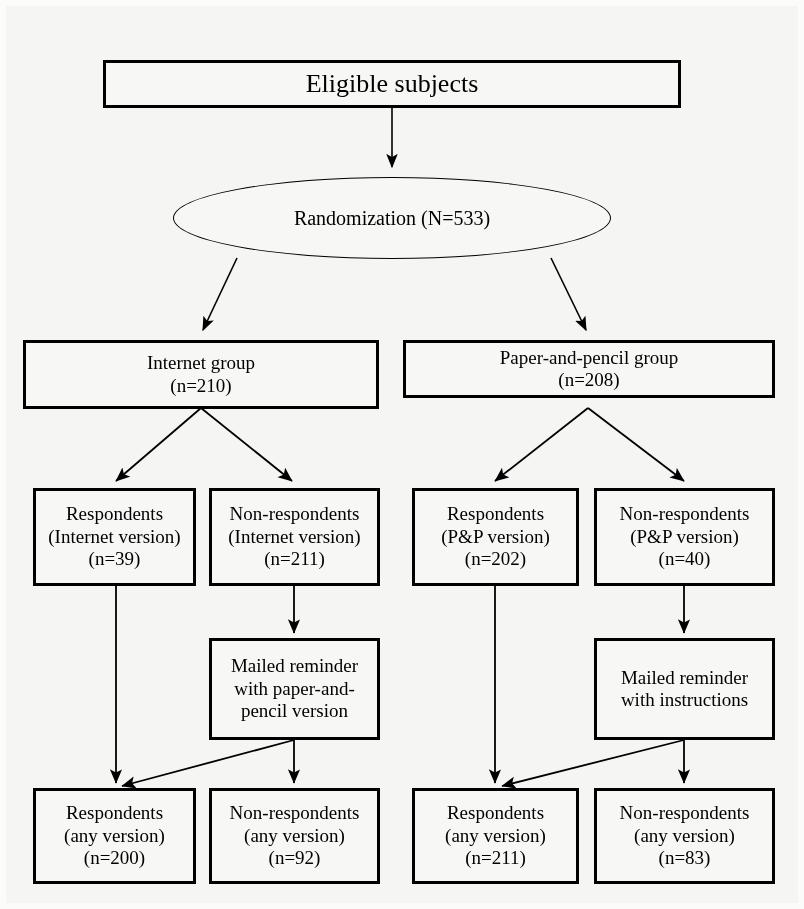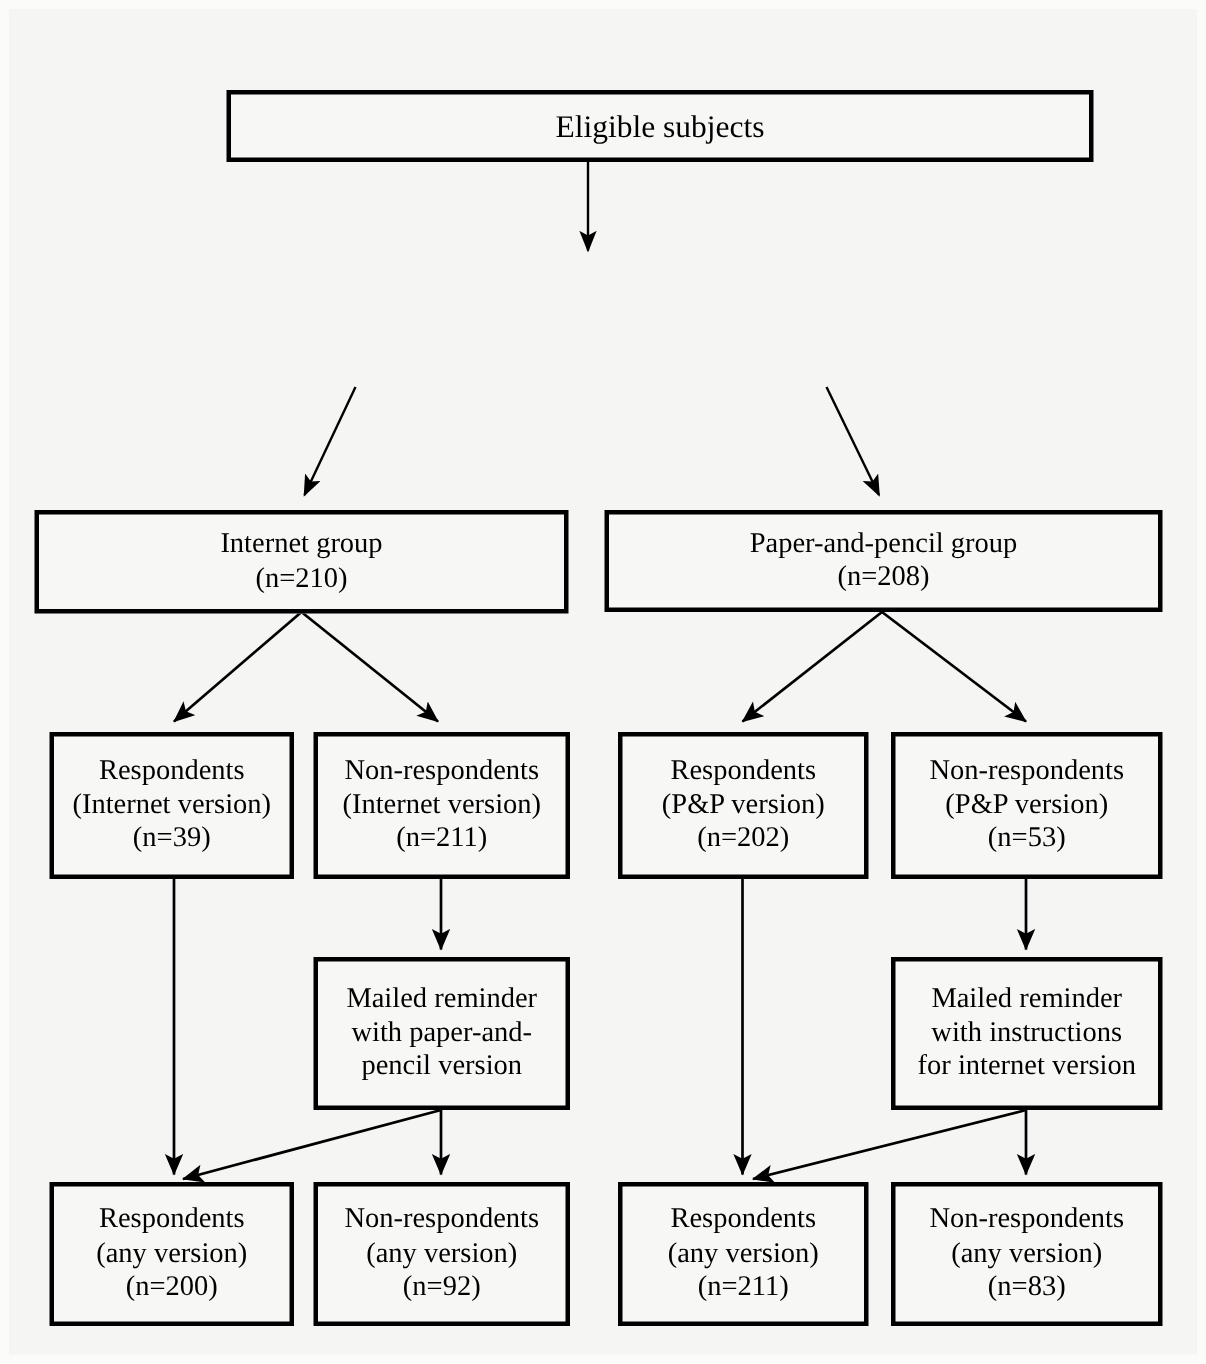--- a/index.html
+++ b/index.html
@@ -57,21 +57,21 @@
     box-sizing: border-box;
     background: #f7f7f6;
     border: 1.6px solid #000000;
     border-radius: 50%;
     display: flex;
     align-items: center;
     justify-content: center;
     text-align: center;
     color: #000000;
   }
-  .fs-top    { font-size: 21px; margin-left: 48px; }
+  .fs-top    { font-size: 26px; }
   .fs-ell    { font-size: 20px; }
   .fs-group  { font-size: 19px; }
   .fs-box    { font-size: 19px; }
 </style>
 </head>
 <body>
 
 <div id="canvas">
 
   <div id="frame-edge"></div>
@@ -112,27 +112,30 @@
 
     <line x1="684" y1="740" x2="502" y2="786" stroke="#000000" stroke-width="1.8" marker-end="url(#arrowhead)"></line>
 
     <line x1="684" y1="740" x2="684" y2="783" stroke="#000000" stroke-width="1.8" marker-end="url(#arrowhead)"></line>
   </svg>
 
   <div class="node fs-top" style="left:103px; top:60px; width:578px; height:48px;">
     <span class="line">Eligible subjects</span>
   </div>
 
+  <div class="ellipse-node fs-ell" style="left:173px; top:177px; width:438px; height:82px;">
+    <span class="line">Randomization (N=533)</span>
+  </div>
 
   <div class="node fs-group" style="left:23px; top:340px; width:356px; height:69px;">
     <span class="line">Internet group</span>
     <span class="line">(n=210)</span>
   </div>
 
-  <div class="node fs-group" style="left:403px; top:340px; width:372px; height:68px;">
+  <div class="node fs-group" style="left:403px; top:340px; width:372px; height:58px;">
     <span class="line">Paper-and-pencil group</span>
     <span class="line">(n=208)</span>
   </div>
 
   <div class="node fs-box" style="left:33px; top:488px; width:163px; height:98px;">
     <span class="line">Respondents</span>
     <span class="line">(Internet version)</span>
     <span class="line">(n=39)</span>
   </div>
 
@@ -144,33 +147,32 @@
 
   <div class="node fs-box" style="left:412px; top:488px; width:167px; height:98px;">
     <span class="line">Respondents</span>
     <span class="line">(P&amp;P version)</span>
     <span class="line">(n=202)</span>
   </div>
 
   <div class="node fs-box" style="left:594px; top:488px; width:181px; height:98px;">
     <span class="line">Non-respondents</span>
     <span class="line">(P&amp;P version)</span>
-    <span class="line">(n=53)</span>
+    <span class="line">(n=40)</span>
   </div>
 
   <div class="node fs-box" style="left:209px; top:638px; width:171px; height:102px;">
     <span class="line">Mailed reminder</span>
     <span class="line">with paper-and-</span>
     <span class="line">pencil version</span>
   </div>
 
   <div class="node fs-box" style="left:594px; top:638px; width:181px; height:102px;">
     <span class="line">Mailed reminder</span>
     <span class="line">with instructions</span>
-    <span class="line">for internet version</span>
   </div>
 
   <div class="node fs-box" style="left:33px; top:788px; width:163px; height:96px;">
     <span class="line">Respondents</span>
     <span class="line">(any version)</span>
     <span class="line">(n=200)</span>
   </div>
 
   <div class="node fs-box" style="left:209px; top:788px; width:171px; height:96px;">
     <span class="line">Non-respondents</span>

